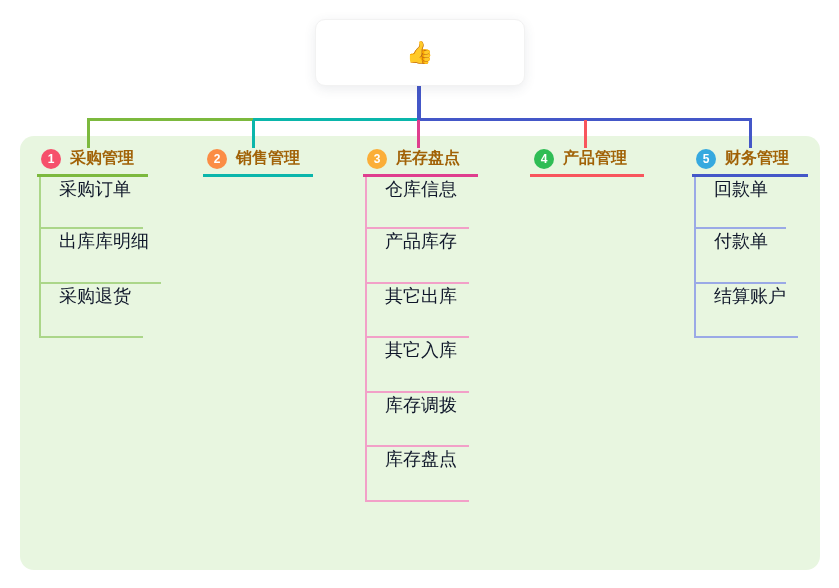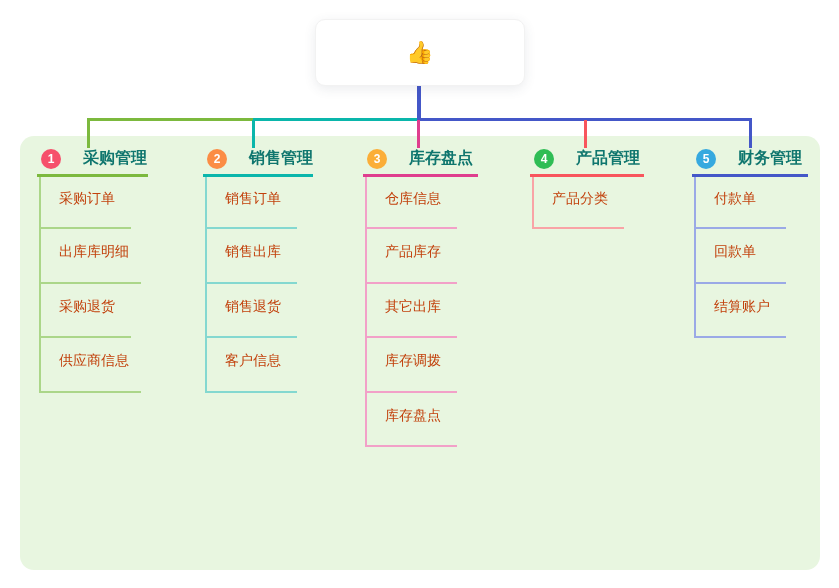--- a/index.html
+++ b/index.html
@@ -39,28 +39,28 @@
   .branch.b3{left:363px;width:115px;}
   .branch.b4{left:530px;width:114px;}
   .branch.b5{left:692px;width:116px;}
 
   .branch-header{box-sizing:border-box;height:31px;width:100%;
     display:flex;align-items:center;gap:9px;padding:0 0 3px 4px;
     border-bottom:3px solid var(--strong);cursor:default;}
   .badge{width:20px;height:20px;border-radius:50%;flex:0 0 auto;
     display:flex;align-items:center;justify-content:center;
     color:#ffffff;font-size:12px;font-weight:700;}
-  .branch-title{font-size:16px;font-weight:600;color:#0f766e;white-space:nowrap;margin-left:13px;}
+  .branch-title{font-size:16px;font-weight:600;color:#a16207;white-space:nowrap;}
 
   .children{margin-left:2px;border-left:2px solid var(--light);
     display:flex;flex-direction:column;align-items:flex-start;}
   .child{box-sizing:border-box;height:54.6px;min-width:90px;
-    display:flex;align-items:center;white-space:nowrap;
+    display:flex;align-items:flex-start;white-space:nowrap;
     padding:0 12px 6px 18px;border-bottom:2px solid var(--light);
-    font-size:14px;color:#c2410c;}
+    font-size:18px;color:#0f172a;}
   .child:first-child{height:52px;}
 </style>
 </head>
 <body>
 
 <div class="canvas">
 
   <div class="panel"></div>
 
   <div class="conn trunk" style="background: rgb(68, 87, 200);"></div>
@@ -85,94 +85,77 @@
     <div class="children">
         <div class="child">
           <span>采购订单</span>
         </div>
         <div class="child">
           <span>出库库明细</span>
         </div>
         <div class="child">
           <span>采购退货</span>
         </div>
-        <div class="child">
-          <span>供应商信息</span>
-        </div>
       </div>
   </div>
 
   <div class="branch b2" style="--strong: #0ab6ab; --light: #84d8d0;">
     <div class="branch-header">
       <span class="badge" style="background: rgb(251, 141, 69);">2</span>
       <span class="branch-title">销售管理</span>
     </div>
-    <div class="children">
-        <div class="child">
-          <span>销售订单</span>
-        </div>
-        <div class="child">
-          <span>销售出库</span>
-        </div>
-        <div class="child">
-          <span>销售退货</span>
-        </div>
-        <div class="child">
-          <span>客户信息</span>
-        </div>
-      </div>
   </div>
 
   <div class="branch b3" style="--strong: #df3e8e; --light: #f2a0c8;">
     <div class="branch-header">
       <span class="badge" style="background: rgb(251, 174, 56);">3</span>
       <span class="branch-title">库存盘点</span>
     </div>
     <div class="children">
         <div class="child">
           <span>仓库信息</span>
         </div>
         <div class="child">
           <span>产品库存</span>
         </div>
         <div class="child">
           <span>其它出库</span>
         </div>
         <div class="child">
+          <span>其它入库</span>
+        </div>
+        <div class="child">
           <span>库存调拨</span>
         </div>
         <div class="child">
           <span>库存盘点</span>
         </div>
       </div>
   </div>
 
   <div class="branch b4" style="--strong: #f8555d; --light: #f9a3a6;">
     <div class="branch-header">
       <span class="badge" style="background: rgb(47, 189, 85);">4</span>
       <span class="branch-title">产品管理</span>
     </div>
     <div class="children">
-        <div class="child">
-          <span>产品分类</span>
-        </div>
       </div>
   </div>
 
   <div class="branch b5" style="--strong: #4457c8; --light: #9aa9e6;">
     <div class="branch-header">
       <span class="badge" style="background: rgb(54, 169, 223);">5</span>
       <span class="branch-title">财务管理</span>
     </div>
     <div class="children">
         <div class="child">
-          <span>付款单</span>
+          <span>回款单</span>
         </div>
         <div class="child">
-          <span>回款单</span>
+          <span>付款单</span>
         </div>
         <div class="child">
           <span>结算账户</span>
         </div>
       </div>
   </div>
 
 </div>
 
 </body></html>

